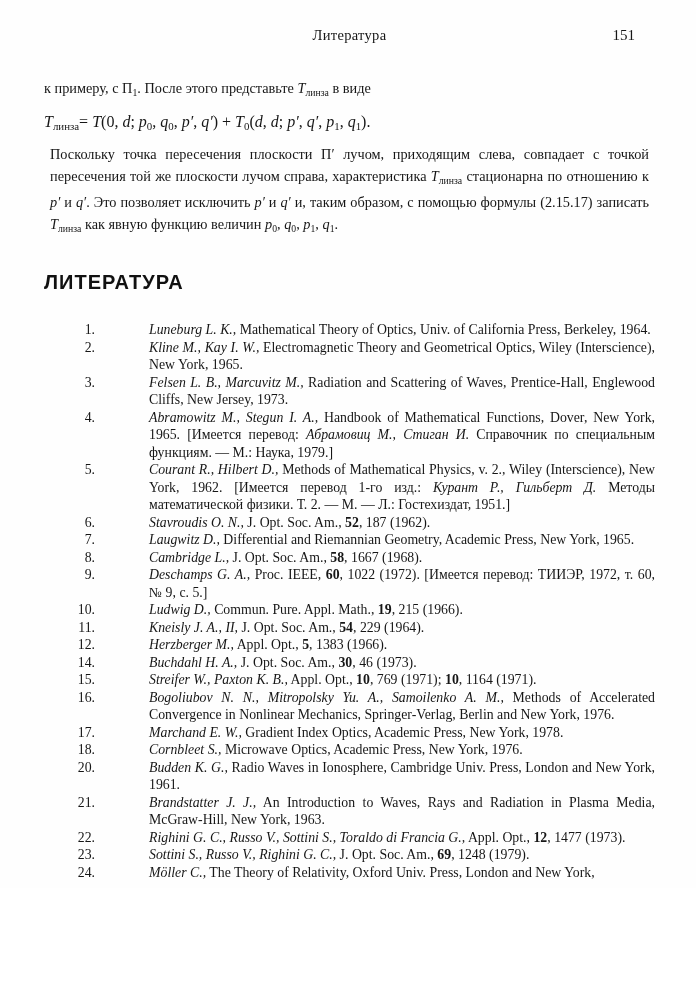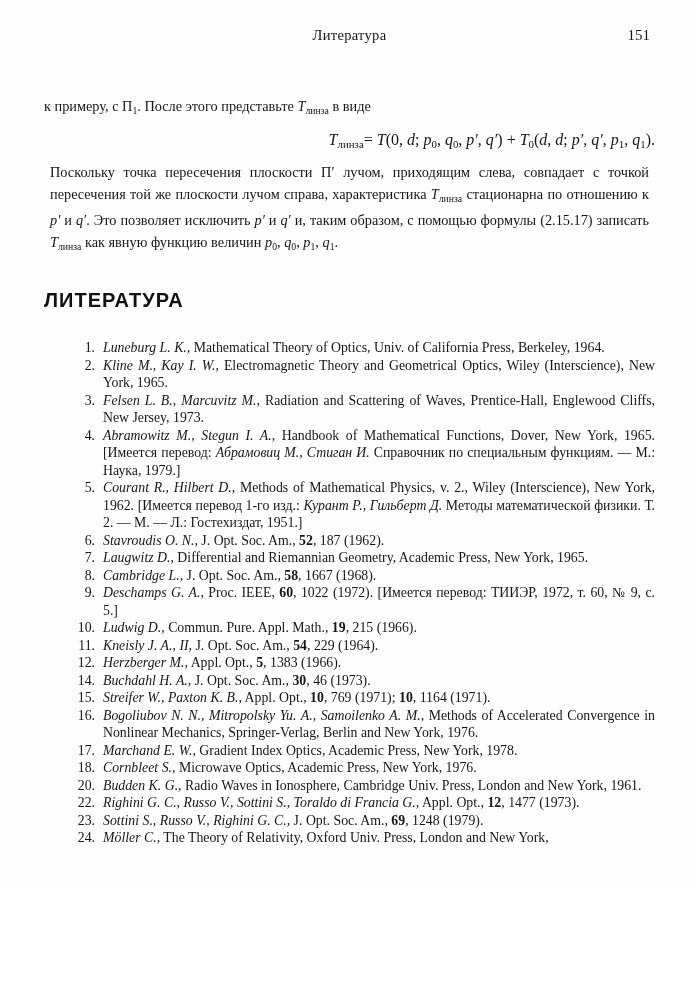--- a/index.html
+++ b/index.html
@@ -23,37 +23,37 @@
     position: absolute;
     left: 0;
     top: 0;
     width: 100%;
     text-align: center;
     font-size: 14.5px;
     letter-spacing: 0.3px;
   }
   .page-number {
     position: absolute;
-    right: 5px;
+    right: 20px;
     top: 0;
     font-size: 15px;
   }
   .content {
     position: absolute;
     left: 44px;
-    top: 96px;
+    top: 78px;
     width: 611px;
   }
   .lead {
     margin: 0;
     font-size: 14.3px;
     line-height: 21px;
   }
   .formula {
-    text-align: right;
+    text-align: left;
     font-size: 16px;
     margin: 10px 0 11px 0;
   }
   .para {
     margin: 6px;
     text-align: justify;
     font-size: 14.3px;
     line-height: 22px;
   }
   .biblio-heading {
@@ -70,20 +70,21 @@
   }
   .ref { display: flex; }
   .ref-num {
     flex: 0 0 51px;
     text-align: right;
     padding-right: 8px;
   }
   .ref-text {
     flex: 1 1 auto;
     text-align: justify;
+    margin-left: 46px;
   }
   .it { font-style: italic; }
   .bd { font-weight: 700; }
   .sub {
     font-size: 68%;
     vertical-align: -0.28em;
     font-style: normal;
   }
 </style>
 </head>
@@ -173,20 +174,24 @@
         </div>
         <div class="ref">
           <span class="ref-num">18.</span>
           <span class="ref-text"><span class="it">Cornbleet S.,</span><span> Microwave Optics, Academic Press, New York, 1976.</span></span>
         </div>
         <div class="ref">
           <span class="ref-num">20.</span>
           <span class="ref-text"><span class="it">Budden K. G.,</span><span> Radio Waves in Ionosphere, Cambridge Univ. Press, London and New York, 1961.</span></span>
         </div>
         <div class="ref">
+          <span class="ref-num">21.</span>
+          <span class="ref-text"><span class="it">Brandstatter J. J.,</span><span> An Introduction to Waves, Rays and Radiation in Plasma Media, McGraw-Hill, New York, 1963.</span></span>
+        </div>
+        <div class="ref">
           <span class="ref-num">22.</span>
           <span class="ref-text"><span class="it">Righini G. C., Russo V., Sottini S., Toraldo di Francia G.,</span><span> Appl. Opt., </span><span class="bd">12</span><span>, 1477 (1973).</span></span>
         </div>
         <div class="ref">
           <span class="ref-num">23.</span>
           <span class="ref-text"><span class="it">Sottini S., Russo V., Righini G. C.,</span><span> J. Opt. Soc. Am., </span><span class="bd">69</span><span>, 1248 (1979).</span></span>
         </div>
         <div class="ref">
           <span class="ref-num">24.</span>
           <span class="ref-text"><span class="it">Möller C.,</span><span> The Theory of Relativity, Oxford Univ. Press, London and New York,</span></span>

